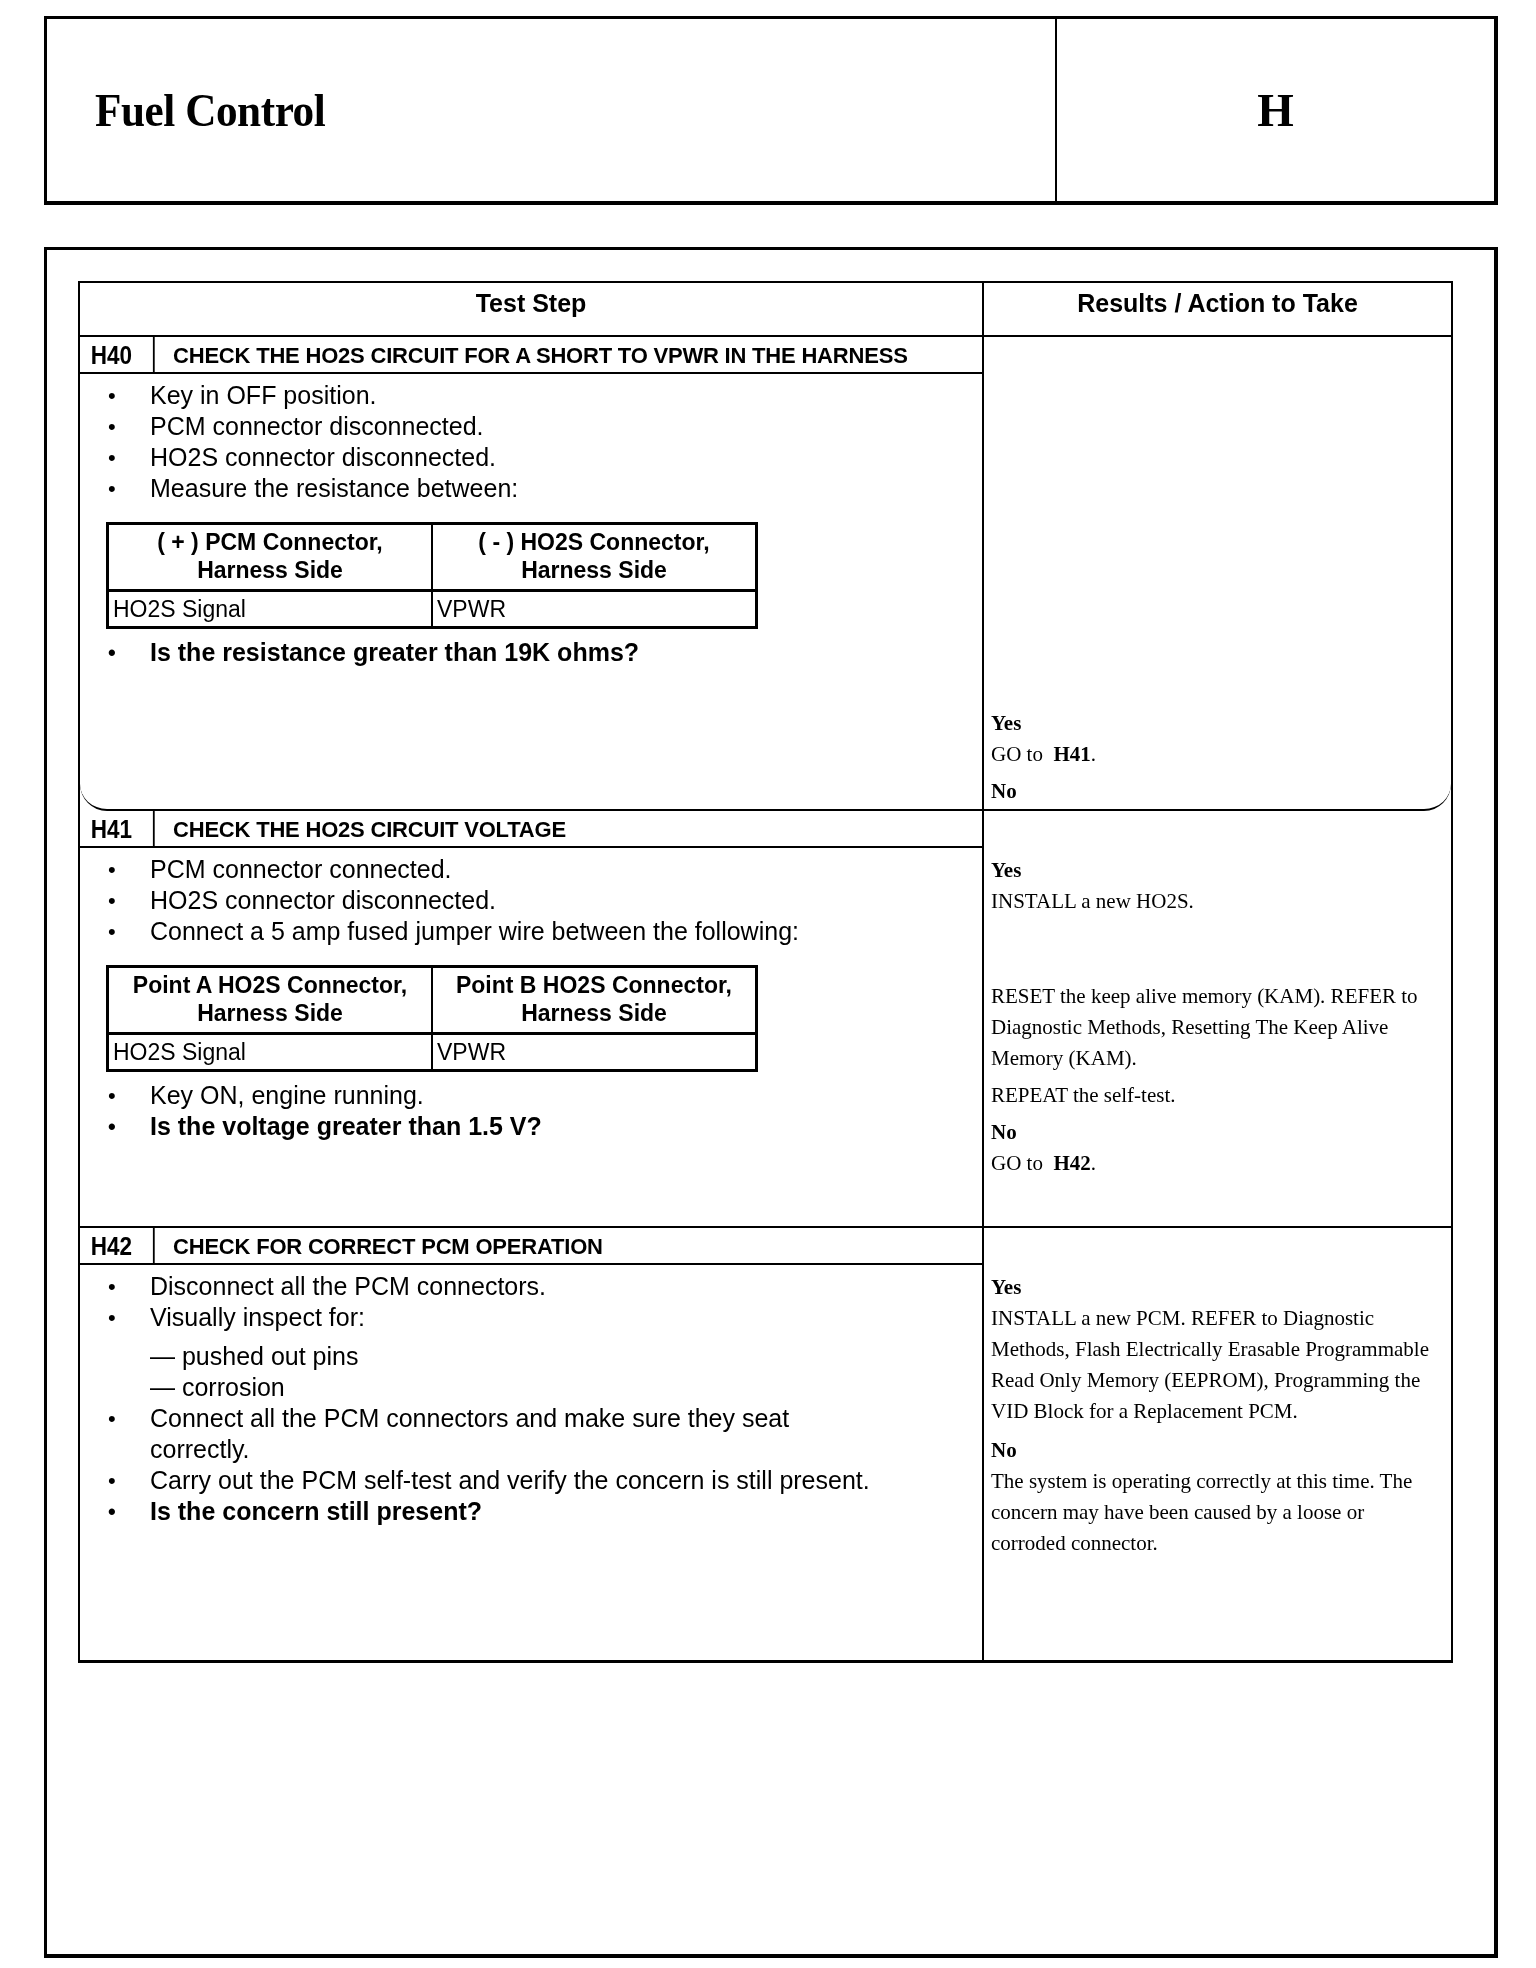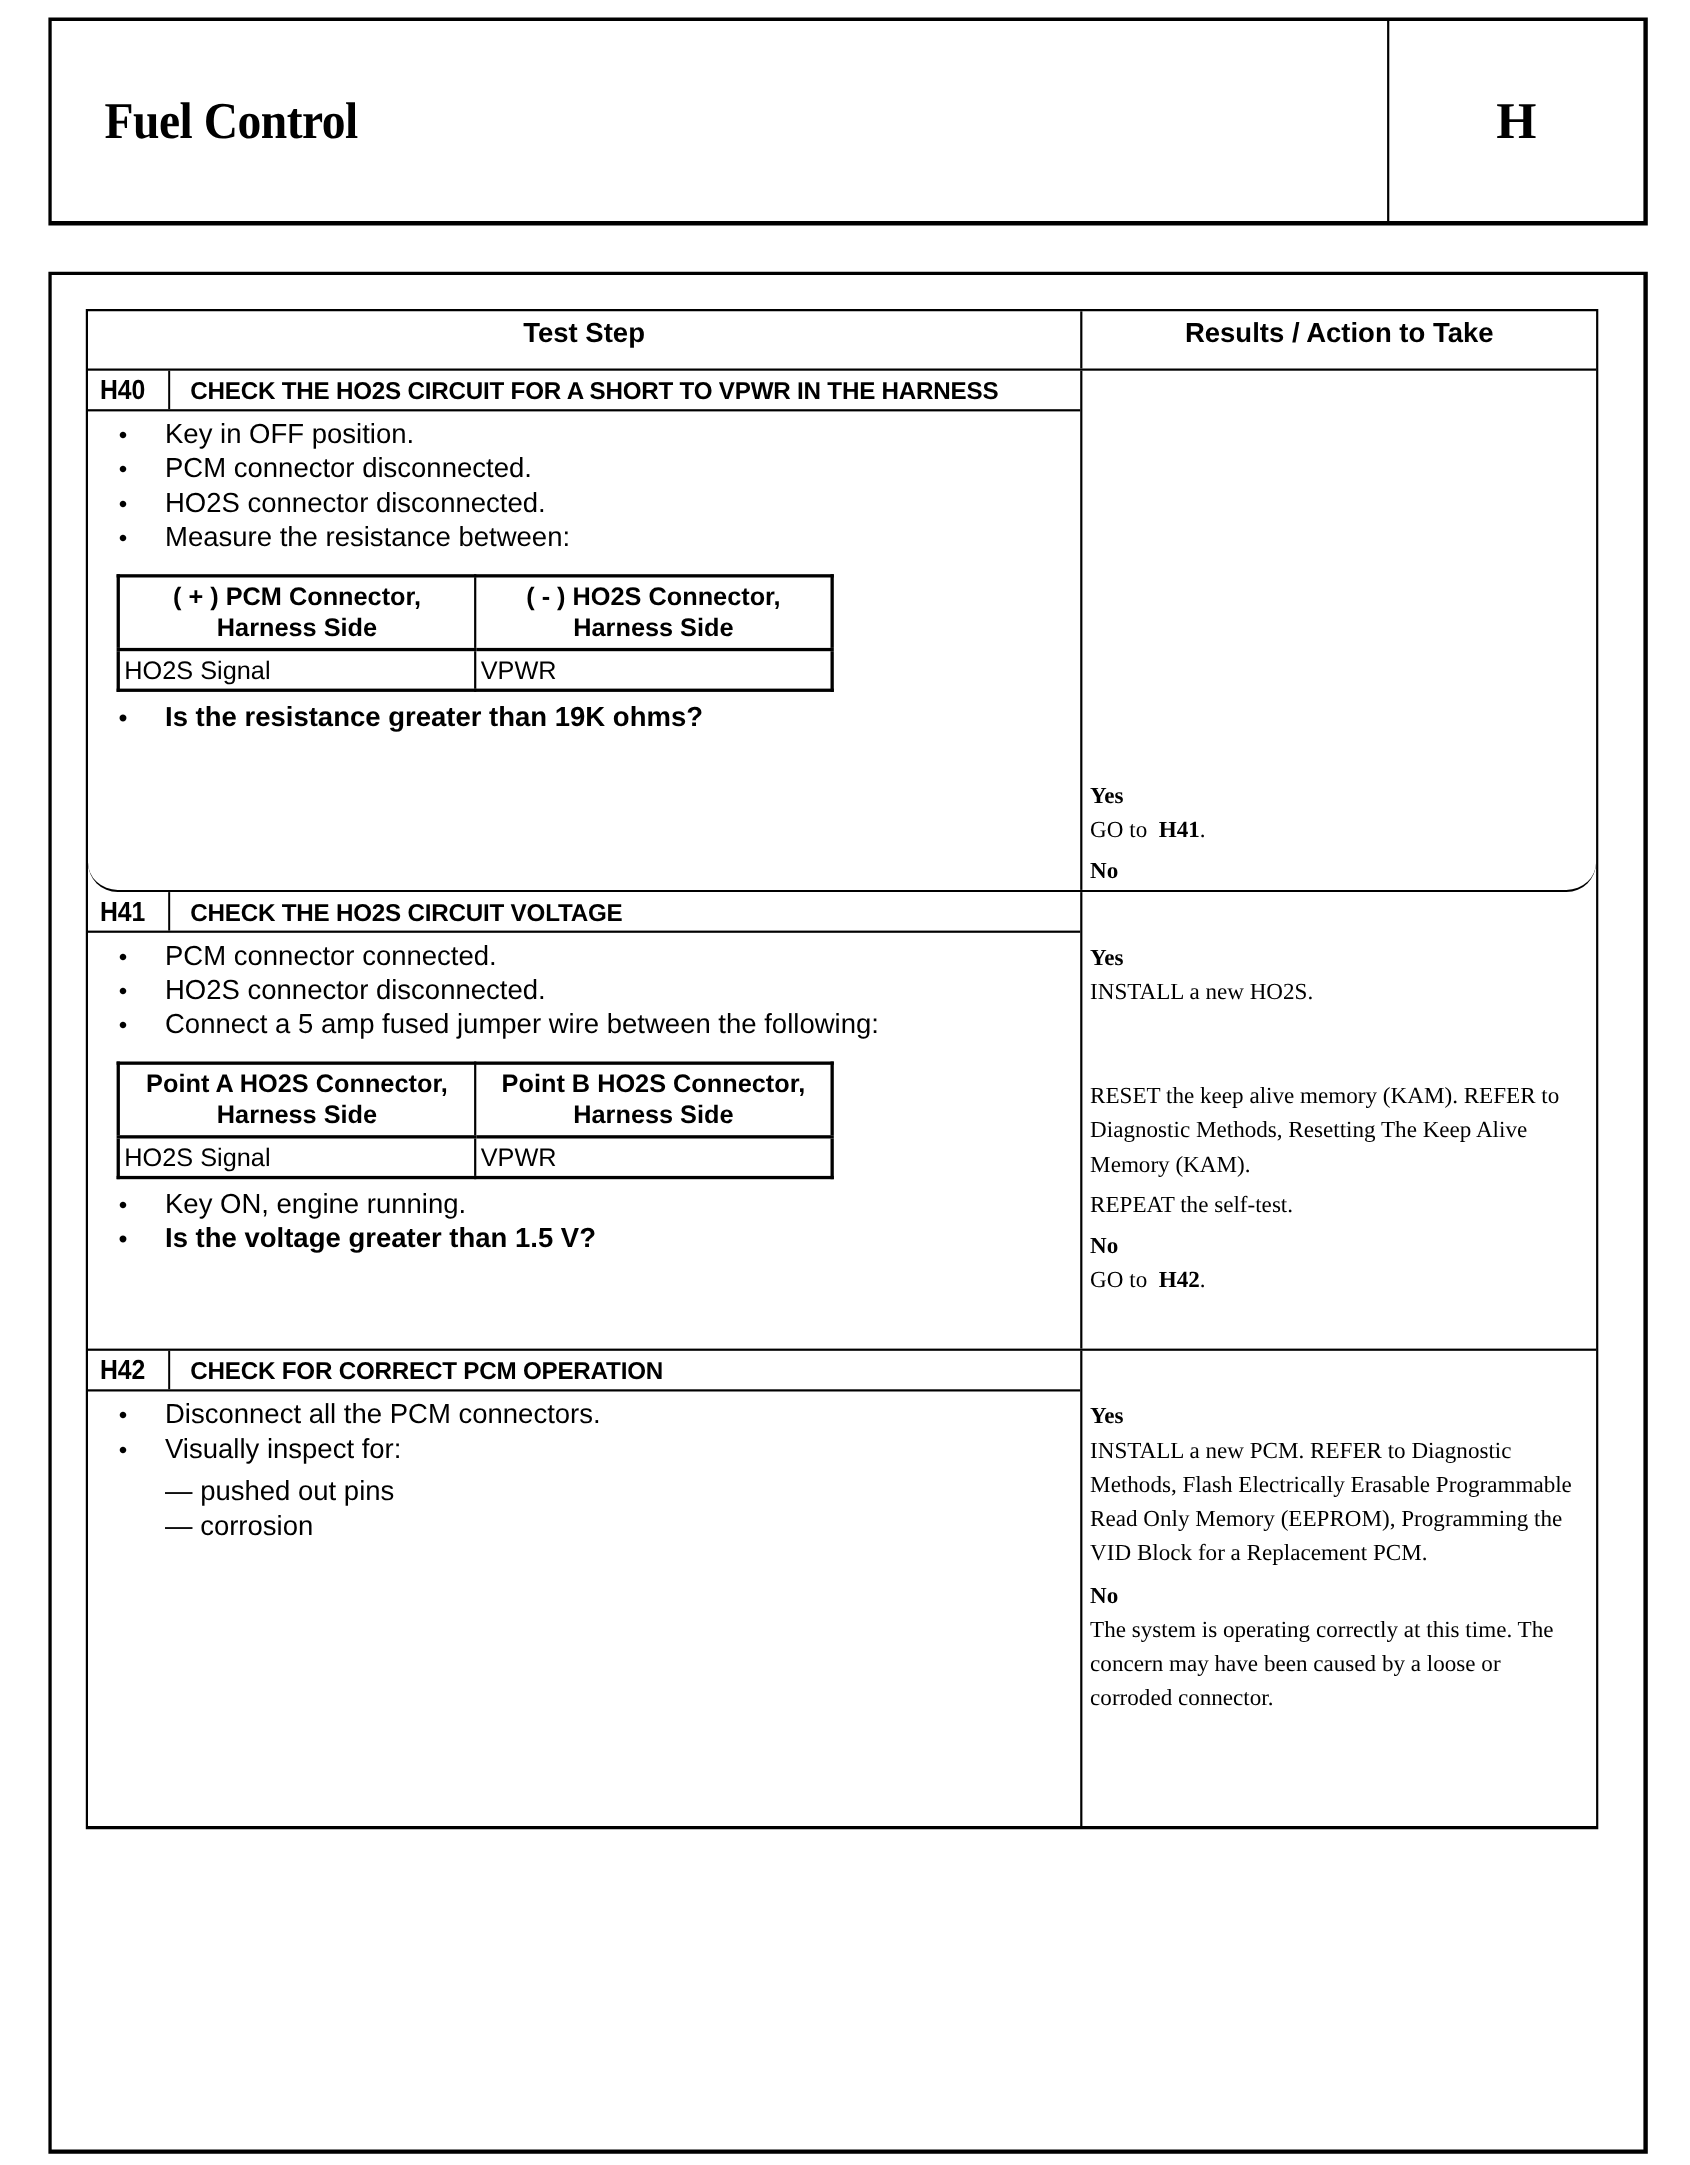--- a/index.html
+++ b/index.html
@@ -5,21 +5,21 @@
   * { box-sizing: border-box; margin: 0; padding: 0; }
   html, body { width: 1536px; height: 1968px; background: #ffffff; }
   body { position: relative; font-family: "Liberation Sans", "DejaVu Sans", sans-serif; color: #000; overflow: hidden; }
 
   .header-box {
     position: absolute; left: 44px; top: 16px; width: 1454px; height: 189px;
     border: 3px solid #000; border-right-width: 4px; border-bottom-width: 4px;
     display: flex;
   }
   .header-title-cell {
-    width: 1216px; height: 100%; border-right: 2px solid #000;
+    width: 1010px; height: 100%; border-right: 2px solid #000;
     display: flex; align-items: center; padding-left: 48px;
   }
   .header-title {
     font-family: "Liberation Serif", "DejaVu Serif", serif; font-weight: bold;
     font-size: 47px; letter-spacing: -0.5px; transform: scaleX(0.92); transform-origin: left center;
   }
   .header-code-cell { flex: 1; display: flex; align-items: center; justify-content: center; }
   .header-code {
     font-family: "Liberation Serif", "DejaVu Serif", serif; font-weight: bold; font-size: 47px;
   }
@@ -200,20 +200,25 @@
       </div>
       <div class="step-body">
         <ul class="bullet-list">
           <li>Disconnect all the PCM connectors.</li>
           <li>Visually inspect for:</li>
         </ul>
         <ul class="sub-list">
           <li>— pushed out pins</li>
           <li>— corrosion</li>
         </ul>
+        <ul class="bullet-list" style="padding-right:30px;">
+          <li style="padding-right:40px;">Connect all the PCM connectors and make sure they seat correctly.</li>
+          <li>Carry out the PCM self-test and verify the concern is still present.</li>
+          <li class="bold">Is the concern still present?</li>
+        </ul>
       </div>
     </div>
     <div class="cell-right">
       <div class="results" style="padding-top:44px;">
         <div class="result-para" style="margin-bottom:8px;">
           <div class="result-label">Yes</div>
           <div>INSTALL a new PCM. REFER to Diagnostic Methods, Flash Electrically Erasable Programmable Read Only Memory (EEPROM), Programming the VID Block for a Replacement PCM.</div>
         </div>
         <div class="result-para" style="margin-bottom:0;">
           <div class="result-label">No</div>

